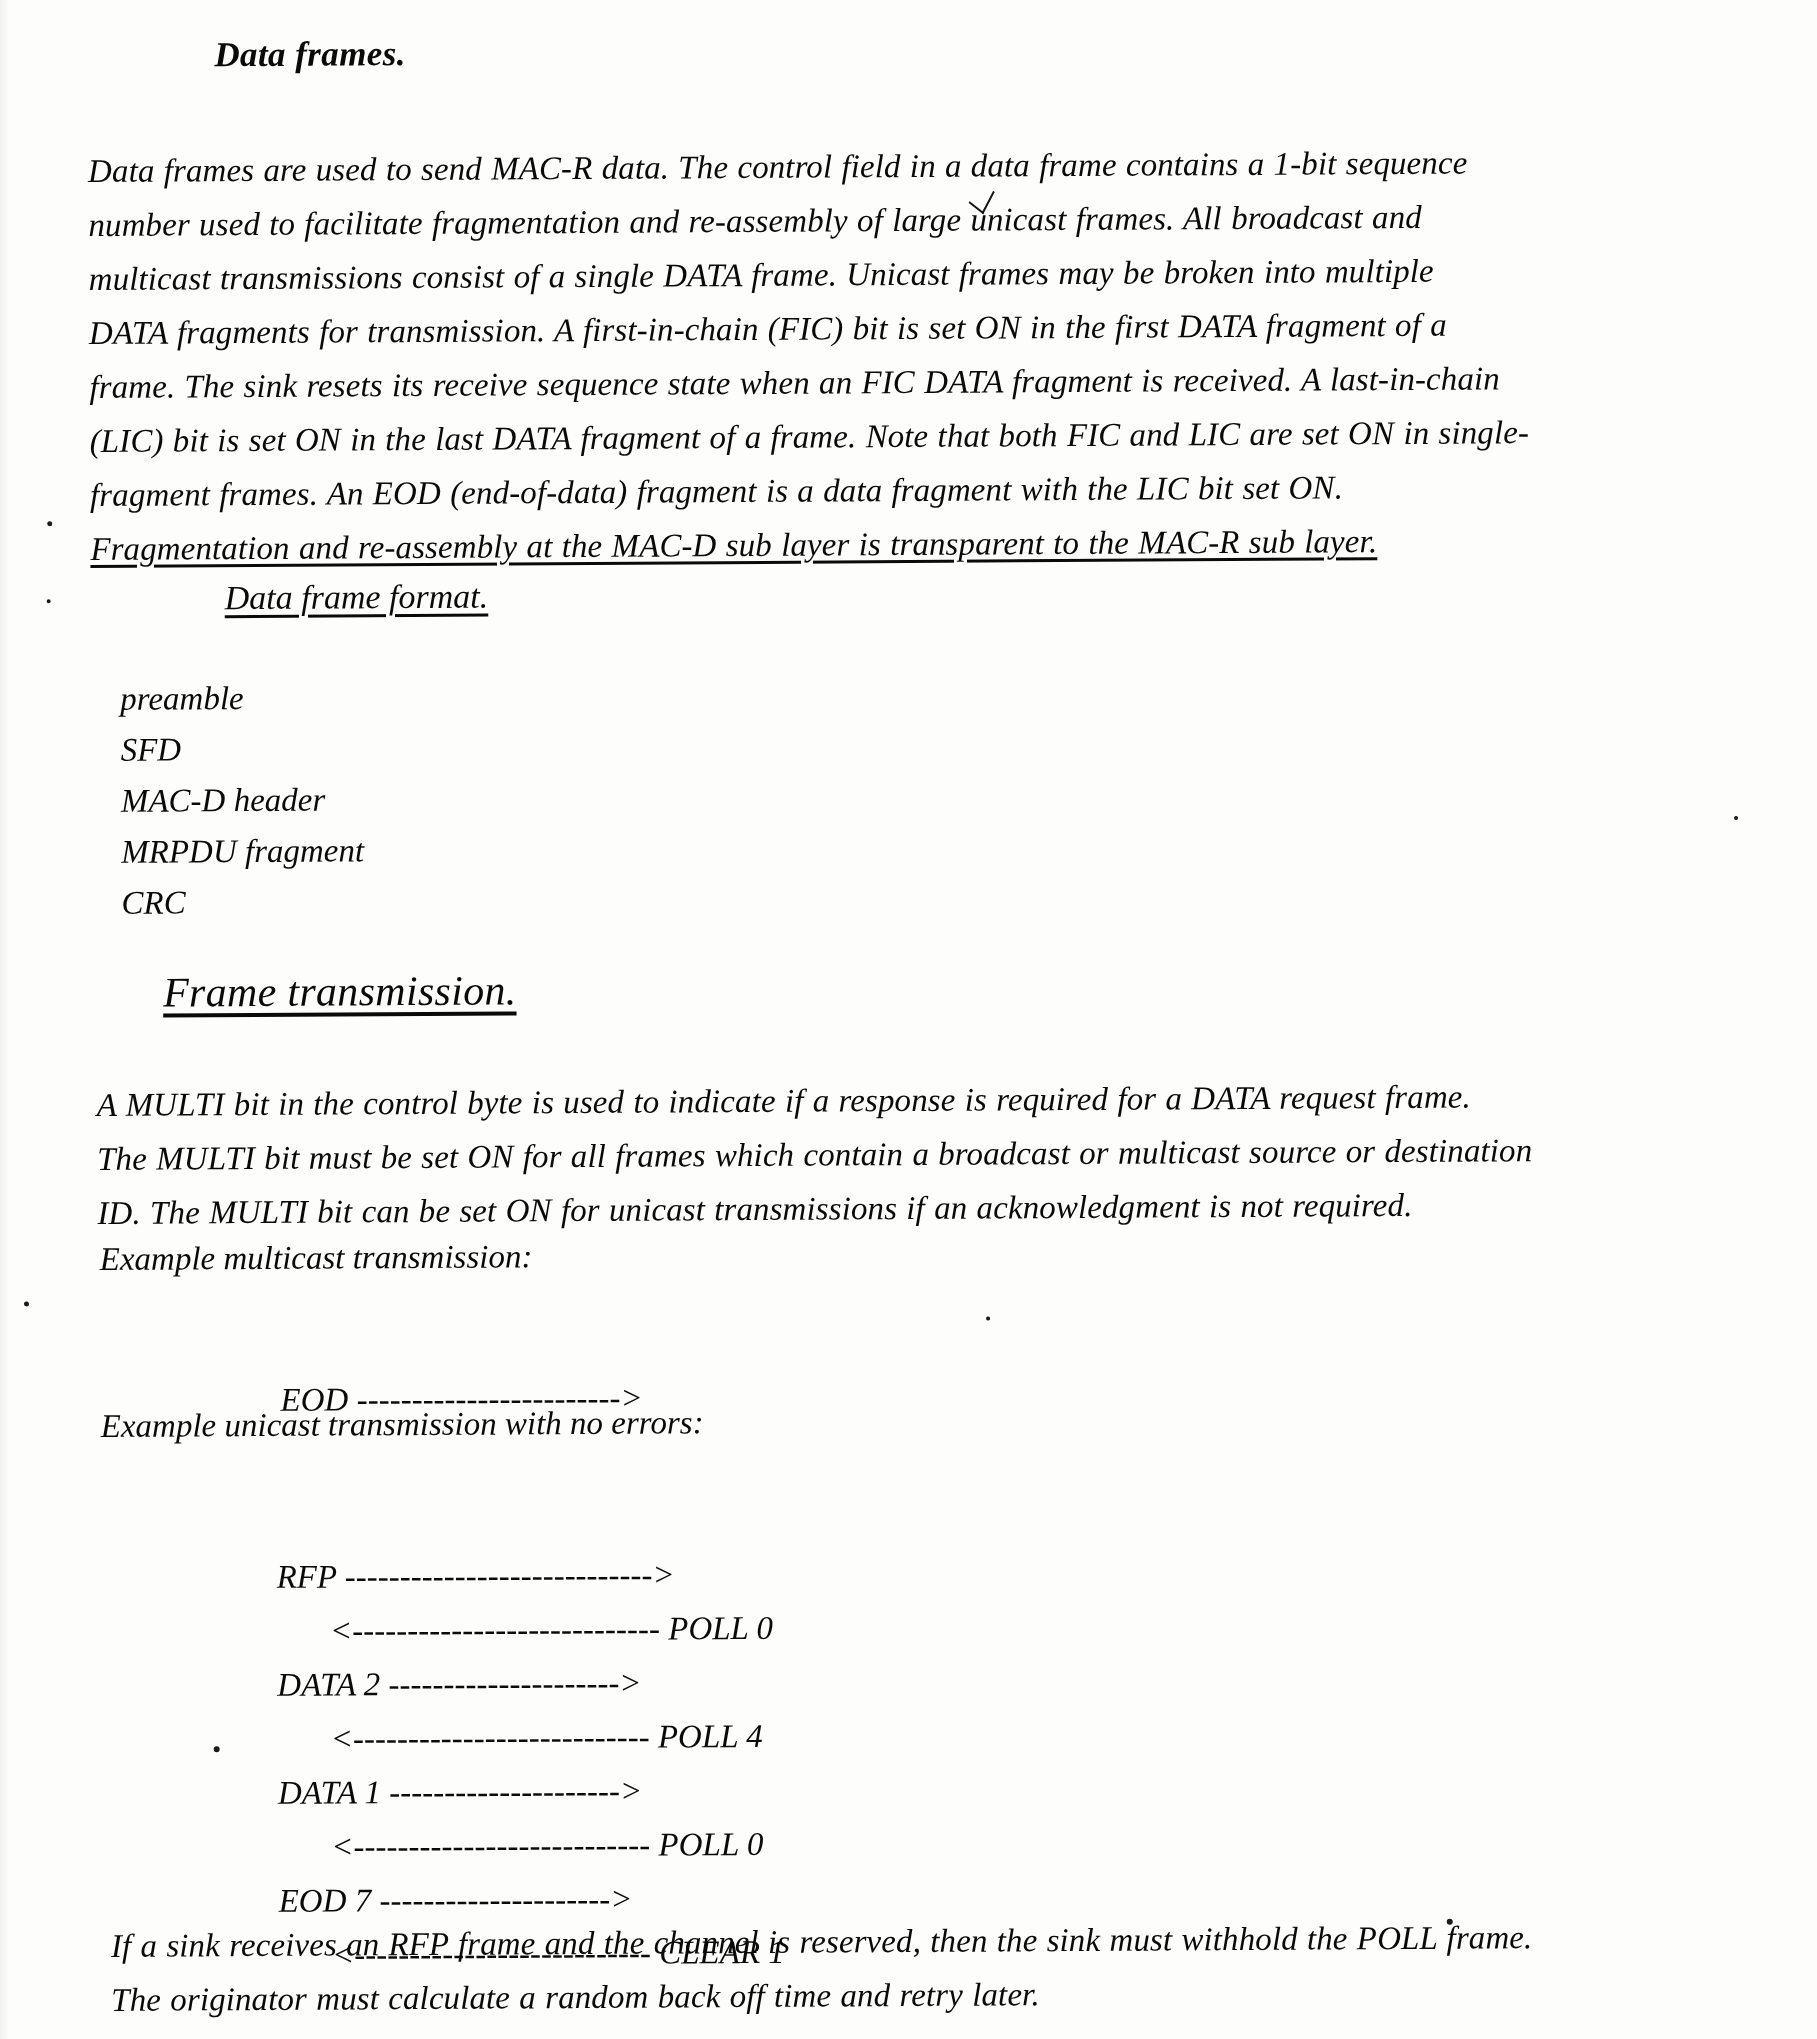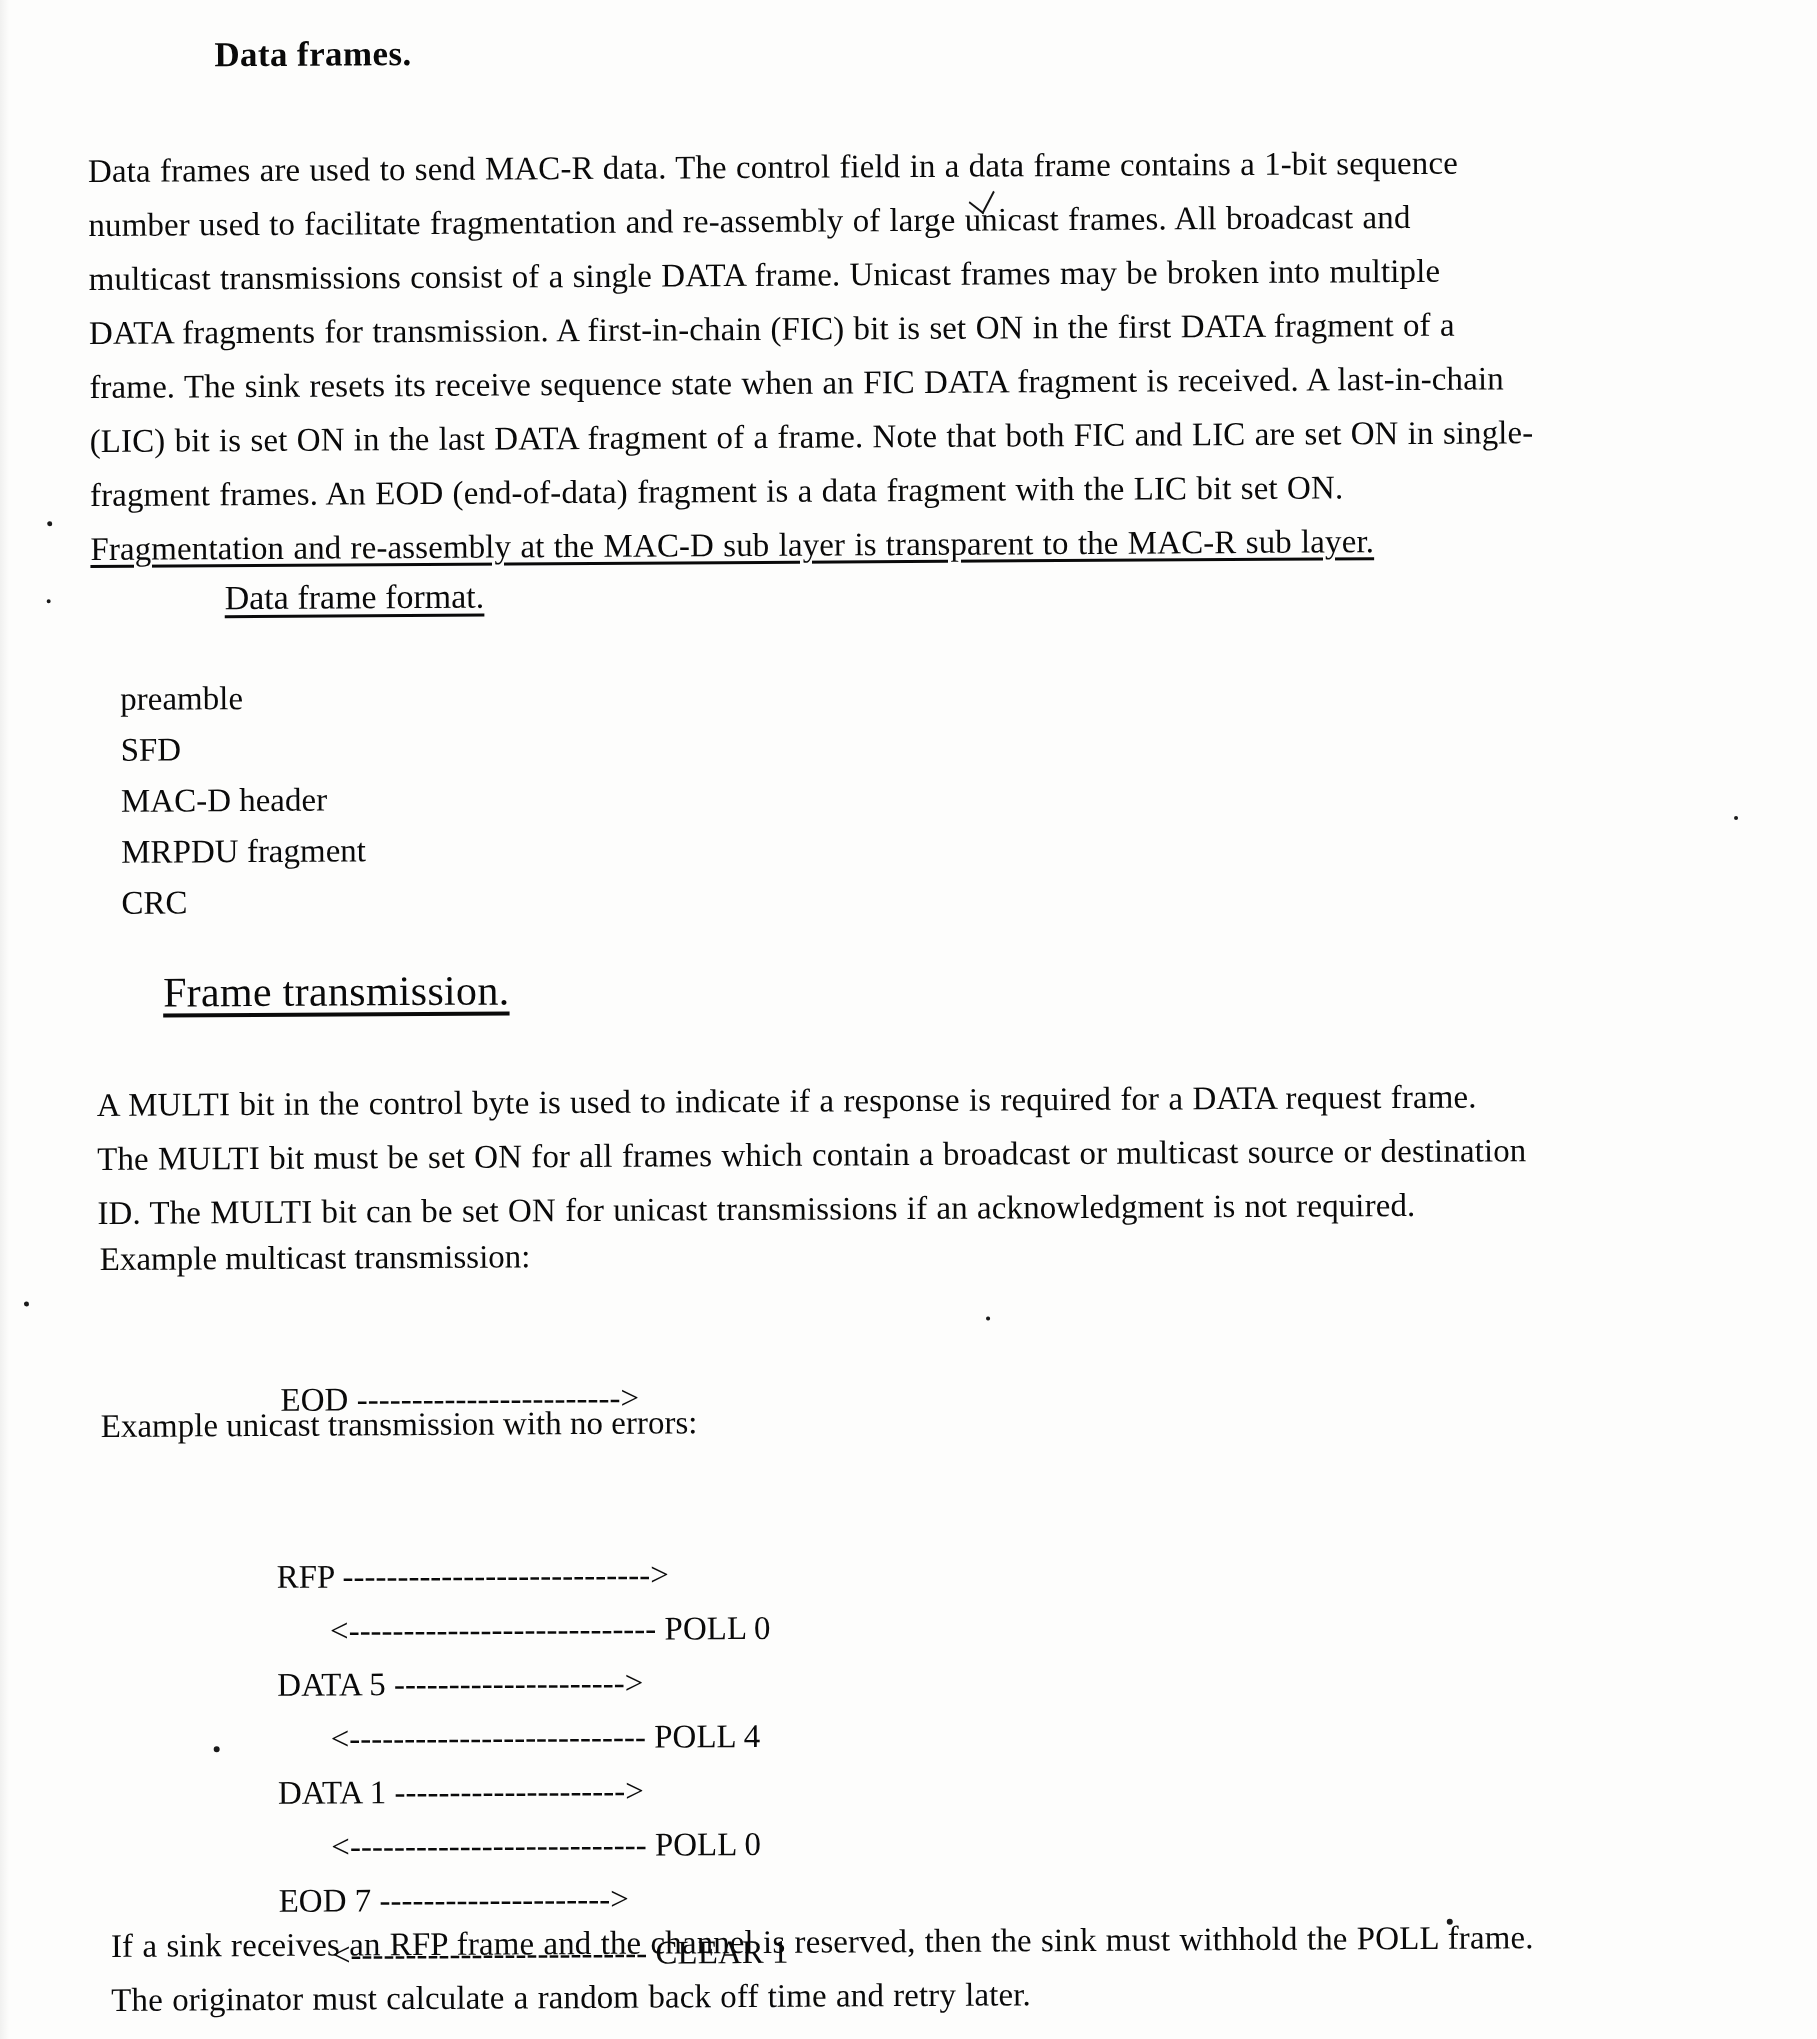--- a/index.html
+++ b/index.html
@@ -15,20 +15,21 @@
     font-family: "Liberation Serif", "DejaVu Serif", serif;
     color: #0a0a0a;
     -webkit-font-smoothing: none;
   }
 
   
   .page {
     position: absolute;
     inset: 0;
     background: #fdfdfc;
+    font-style: italic;
   }
 
   
   .content {
     position: absolute;
     left: 0;
     top: 0;
     width: 1817px;
     height: 2039px;
     transform: rotate(-0.35deg);
@@ -178,21 +179,21 @@
 
       <span class="row">
         <span class="msg-line">RFP</span><span class="msg-line"> </span><span class="msg-line">----------------------------&gt;</span>
       </span>
 
       <span class="row" style="padding-left:53px;">
         <span class="msg-line">&lt;----------------------------</span><span class="msg-line"> </span><span class="msg-line">POLL 0</span>
       </span>
 
       <span class="row">
-        <span class="msg-line">DATA 5</span><span class="msg-line"> </span><span class="msg-line">---------------------&gt;</span>
+        <span class="msg-line">DATA 2</span><span class="msg-line"> </span><span class="msg-line">---------------------&gt;</span>
       </span>
 
       <span class="row" style="padding-left:53px;">
         <span class="msg-line">&lt;---------------------------</span><span class="msg-line"> </span><span class="msg-line">POLL 4</span>
       </span>
 
       <span class="row">
         <span class="msg-line">DATA 1</span><span class="msg-line"> </span><span class="msg-line">---------------------&gt;</span>
       </span>
 

